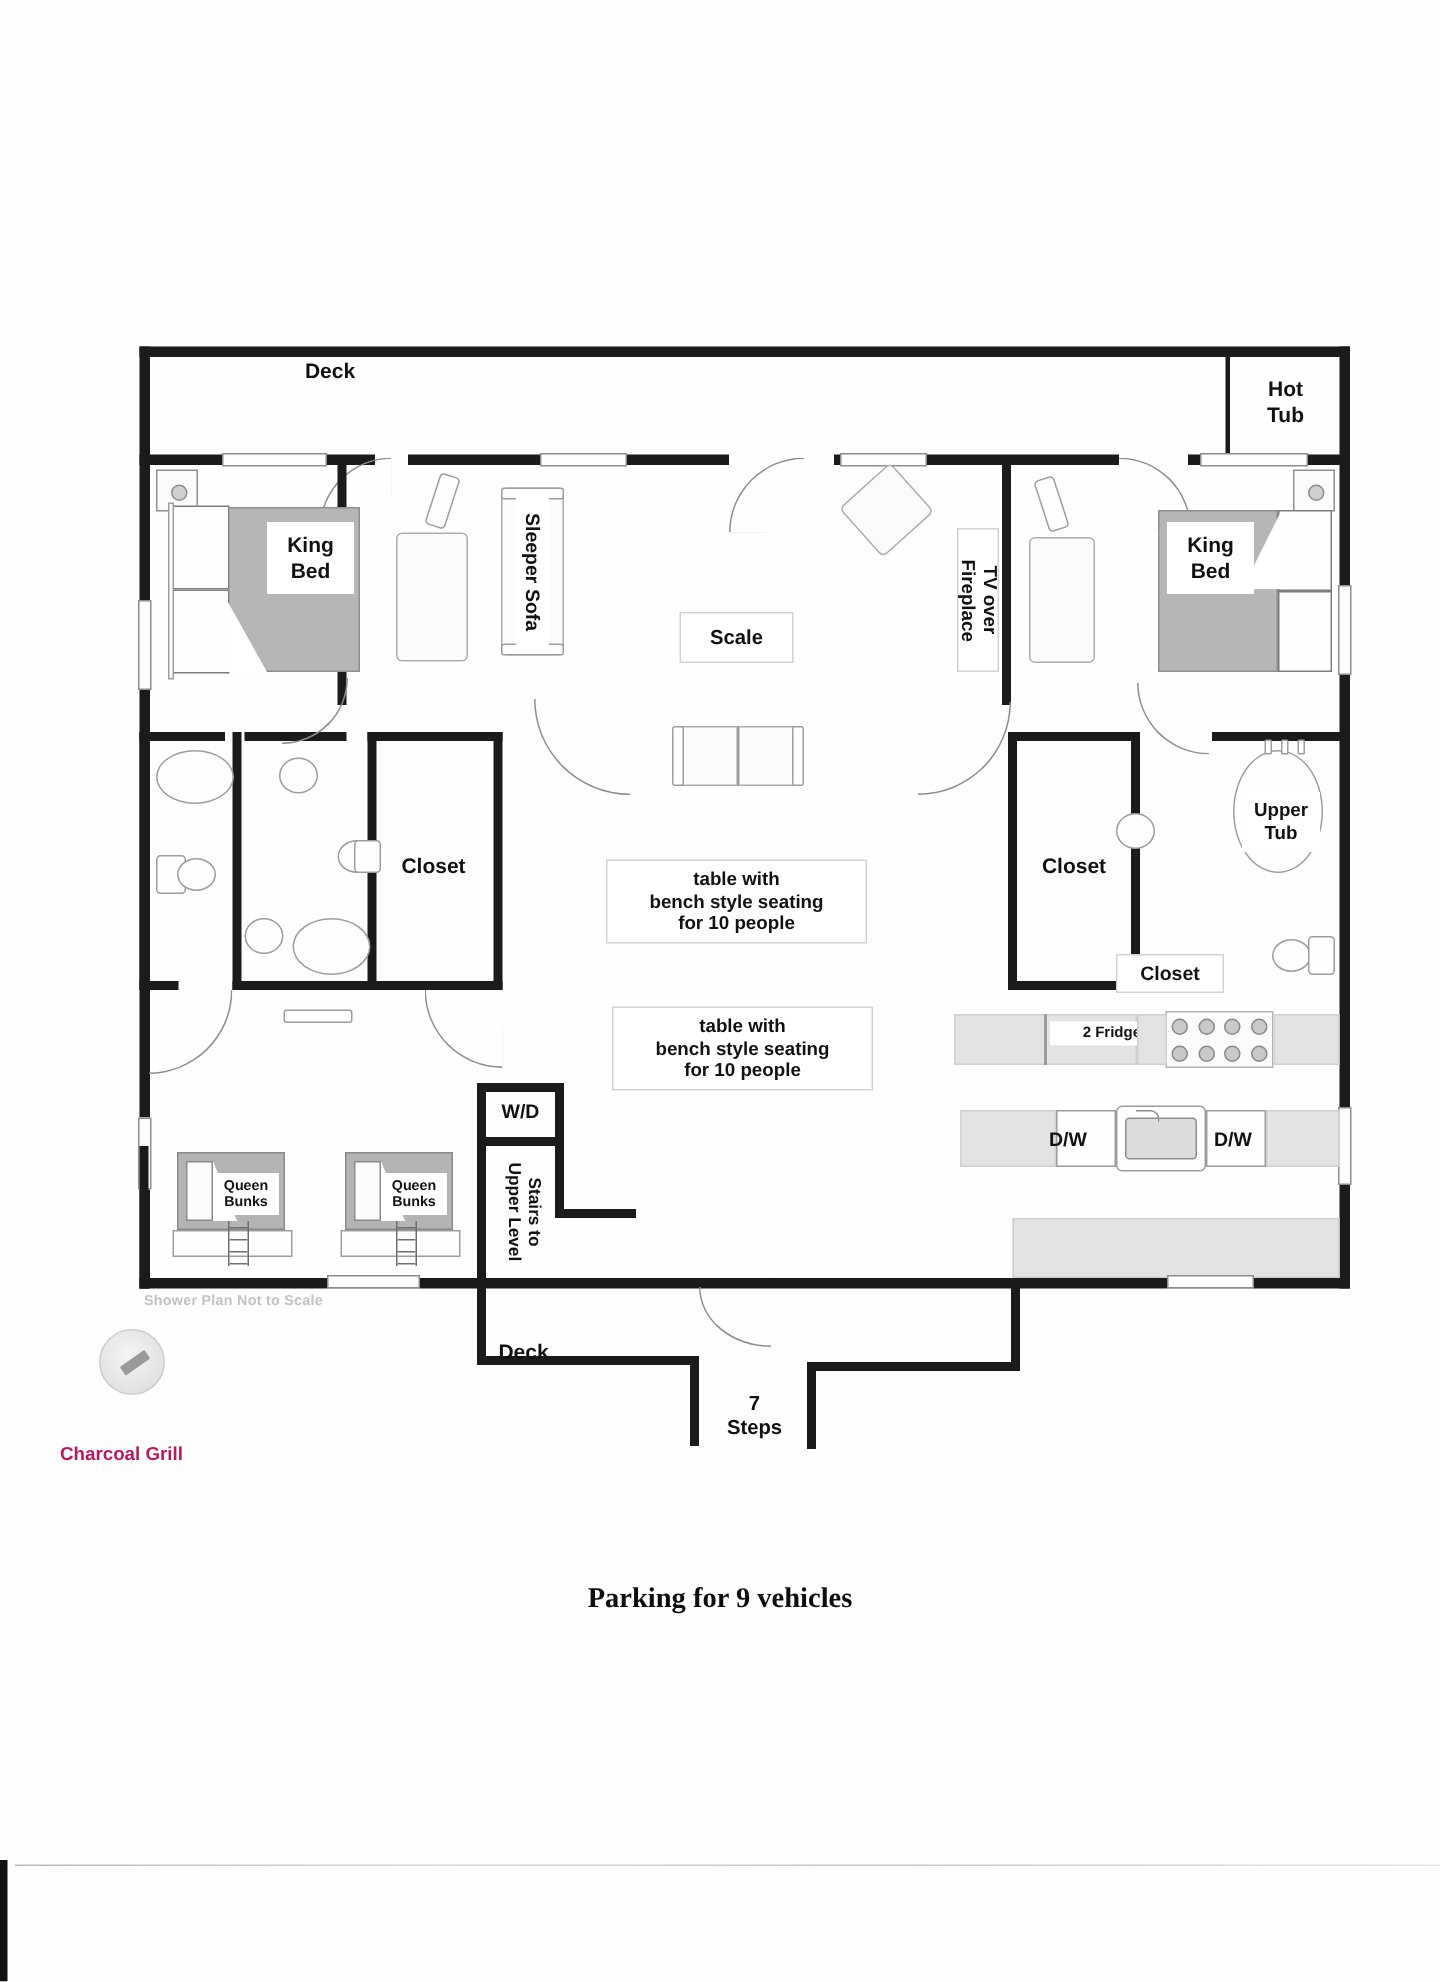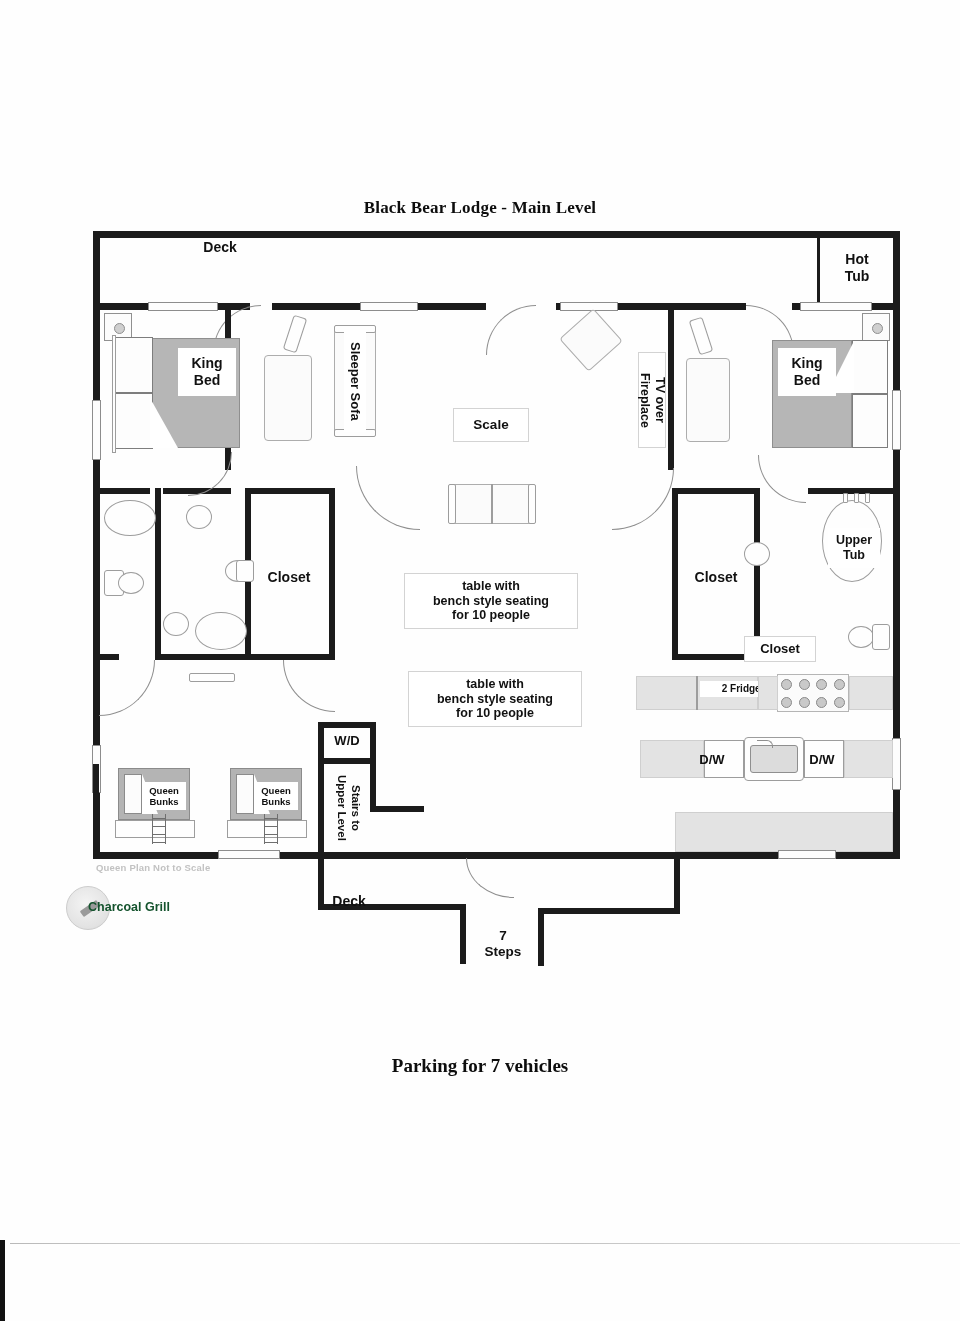--- a/index.html
+++ b/index.html
@@ -140,43 +140,42 @@
     border-radius: 50%;
     background: radial-gradient(circle at 45% 40%, #f4f4f4, #e2e2e2 70%, #d2d2d2);
     border: 1px solid #cccccc;
   }
   #grill-icon::after {
     content: ""; position: absolute; left: 13px; top: 18px;
     width: 20px; height: 7px; background: #9a9a9a;
     transform: rotate(-35deg); border-radius: 1px;
   }
   #grill-label {
-    position: absolute; left: 40px; top: 900px; width: 130px;
-    text-align: right; font-weight: bold; font-size: 12.5px; color: #14532d;
+    position: absolute; left: 40px; top: 962px; width: 130px;
+    text-align: left; font-weight: bold; font-size: 12.5px; color: #be185d;
   }
 
   #not-to-scale {
     position: absolute; left: 96px; top: 862px;
     font-size: 9.5px; color: #c2c2c2; font-weight: 600; letter-spacing: .2px;
   }
 
   .sink-basin {
     position: absolute; background: #dcdcdc; border: 1.3px solid #8f8f8f; border-radius: 3px;
   }
   .faucet {
     position: absolute; border-top: 1.3px solid #8f8f8f; border-right: 1.3px solid #8f8f8f;
     border-radius: 0 6px 0 0;
   }
 </style>
 </head>
 <body>
 
 <div id="page">
 
-  <div id="title">Black Bear Lodge - Main Level</div>
 
   <div id="plan">
 
     <div class="w" style="left:93px; top:231px; width:807px; height:7px;"></div>
     <div class="w" style="left:93px; top:231px; width:7px; height:628px;"></div>
     <div class="w" style="left:893px; top:231px; width:7px; height:628px;"></div>
     <div class="w" style="left:93px; top:852px; width:807px; height:7px;"></div>
 
     <div class="opening" style="left:93px; top:400px; width:7px; height:60px;"></div>
     <div class="window" style="left:92px; top:400px; width:9px; height:60px;"></div>
@@ -361,21 +360,21 @@
     <div class="fixture" style="left:227px; top:820px; width:80px; height:18px; border-radius:0;"></div>
     <div class="ladder" style="left:264px; top:814px; width:14px; height:30px;">
       <i style="top:4px;"></i>
         <i style="top:12px;"></i>
         <i style="top:20px;"></i>
         <i style="top:28px;"></i>
     </div>
 
     <div class="window" style="left:218px; top:850px; width:62px; height:9px;"></div>
 
-    <div id="not-to-scale">Queen Plan Not to Scale</div>
+    <div id="not-to-scale">Shower Plan Not to Scale</div>
 
     <div class="w" style="left:318px; top:722px; width:6px; height:130px;"></div>
     <div class="w" style="left:370px; top:722px; width:6px; height:90px;"></div>
     <div class="w" style="left:318px; top:722px; width:58px; height:6px;"></div>
     <div class="w" style="left:318px; top:758px; width:58px; height:6px;"></div>
     <div class="w" style="left:370px; top:806px; width:54px; height:6px;"></div>
 
     <div class="lab lab-plain" style="left:320px; top:730px; width:54px; height:22px; font-size:13px;">W/D</div>
     <div class="lab lab-plain rot-cw" style="left:328px; top:766px; width:40px; height:84px; font-size:11.5px;">Stairs to
 Upper Level</div>
@@ -402,17 +401,17 @@
     <div class="lab lab-plain" style="left:318px; top:890px; width:62px; height:22px; font-size:14px;">Deck</div>
 
     <div class="lab lab-plain" style="left:472px; top:924px; width:62px; height:40px; font-size:13.5px;">7
 Steps</div>
 
     <div id="grill-icon"></div>
     <div id="grill-label">Charcoal Grill</div>
 
   </div>
 
-  <div id="parking">Parking for 7 vehicles</div>
+  <div id="parking">Parking for 9 vehicles</div>
 
   <div class="scan-edge-left"></div>
   <div class="scan-hairline"></div>
 </div>
 
 </body></html>

